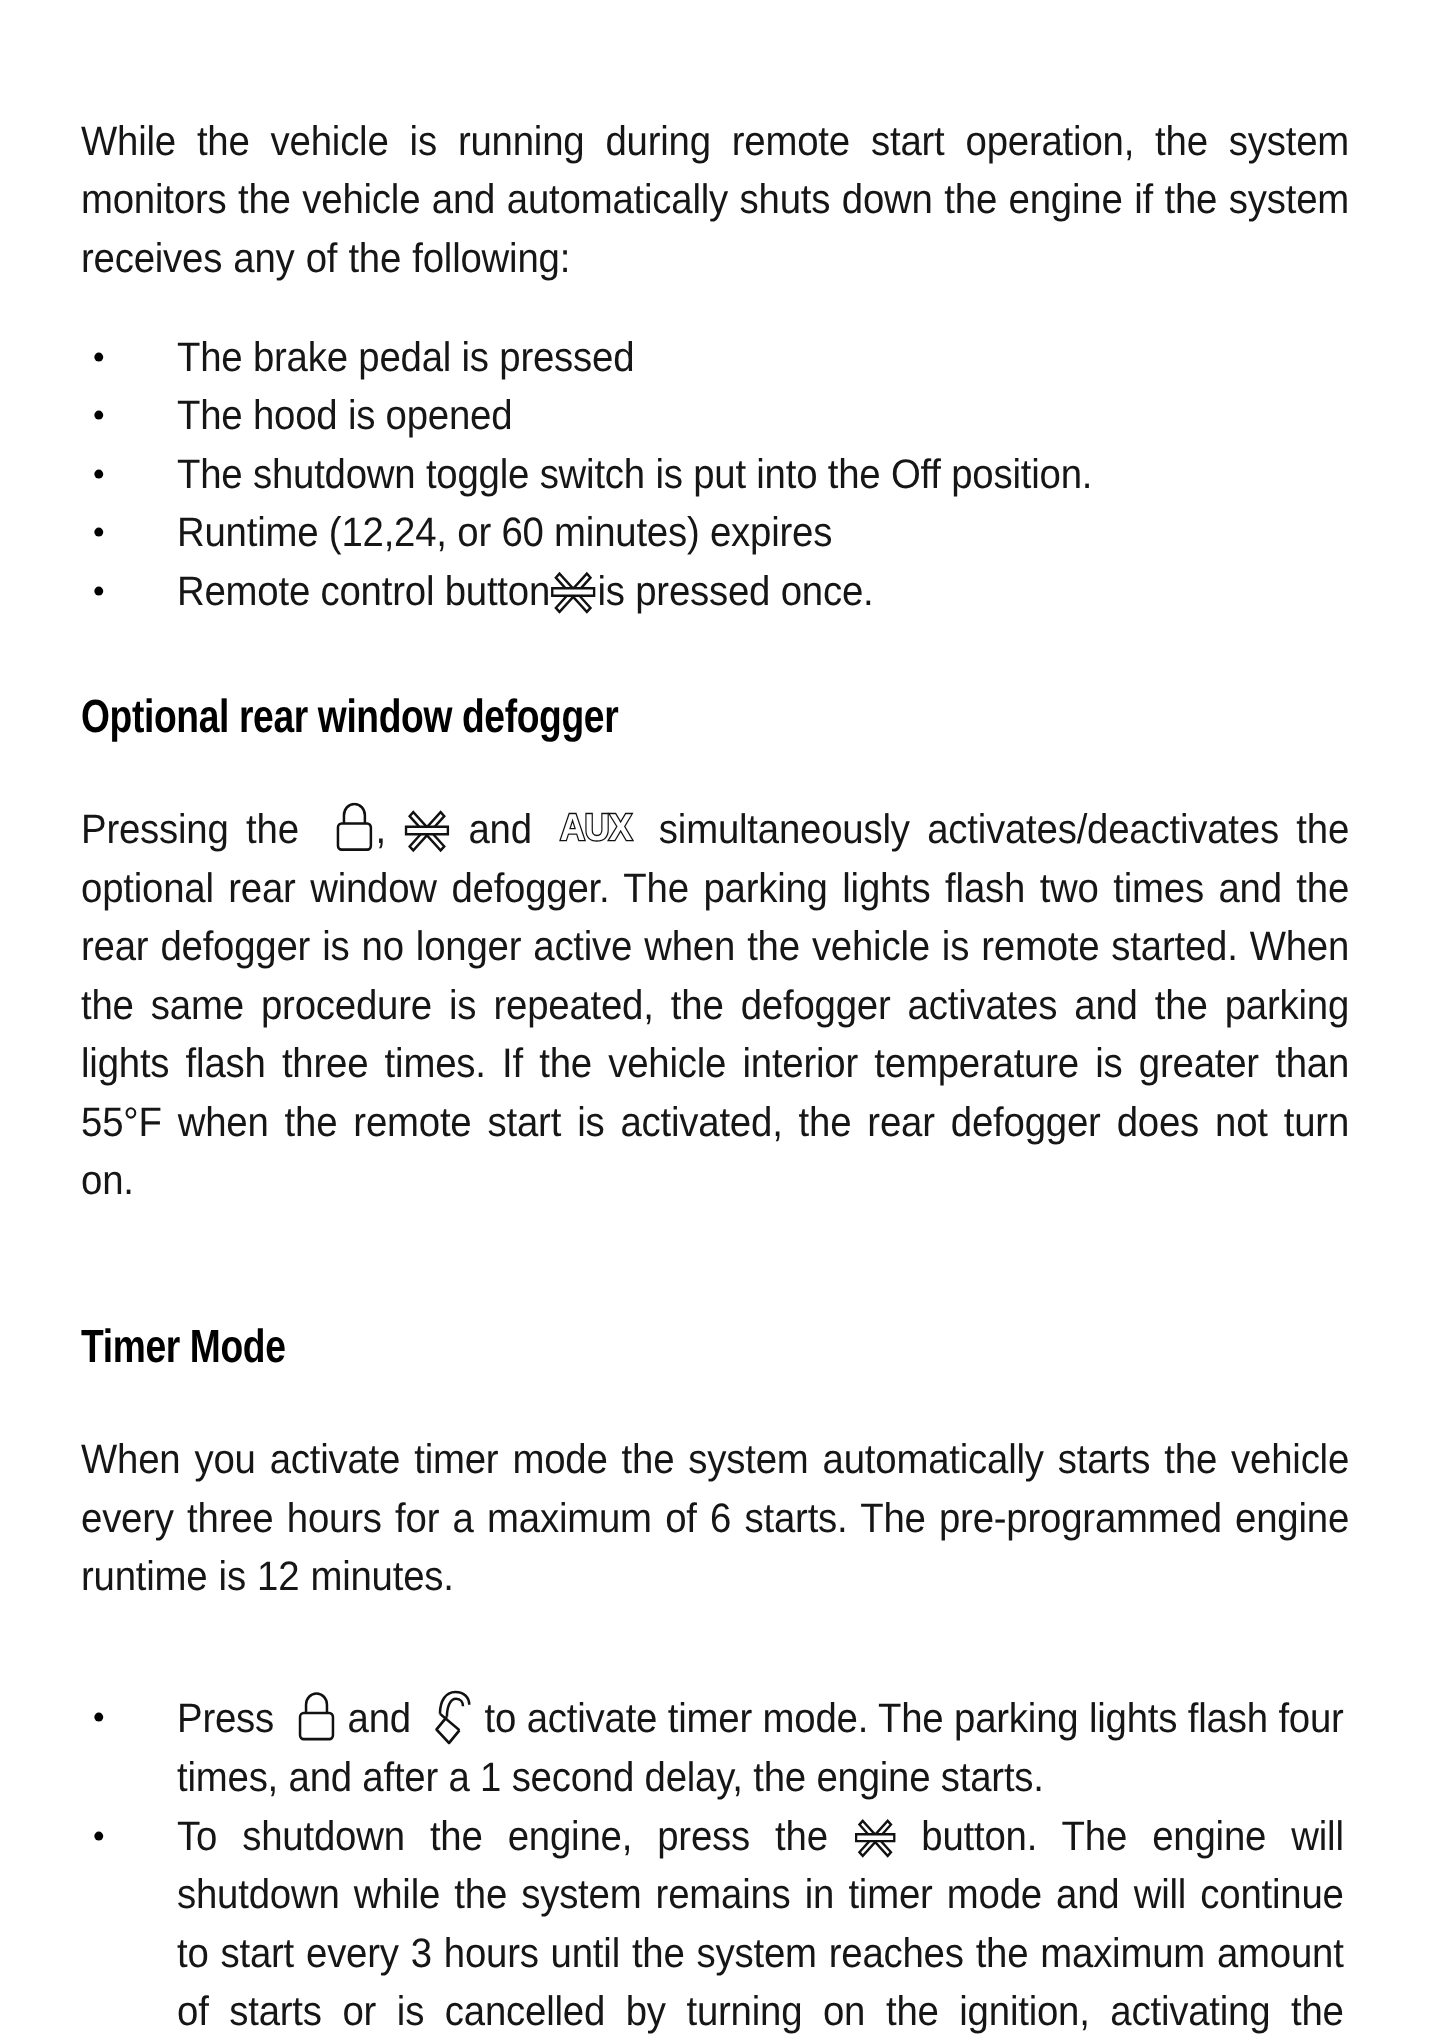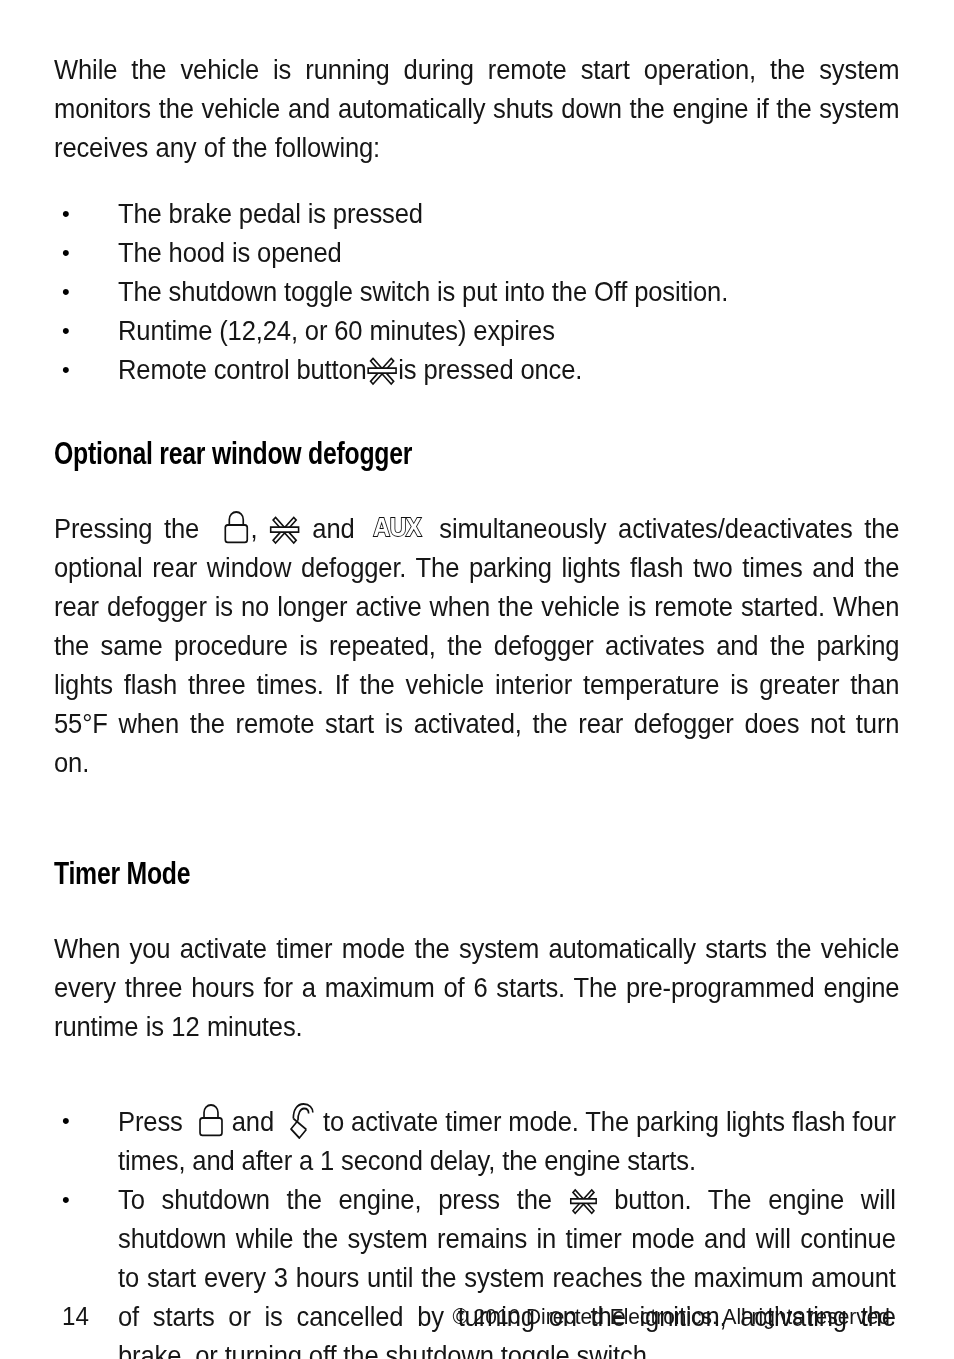--- a/index.html
+++ b/index.html
@@ -15,21 +15,21 @@
     color: #1a1a1a;
     overflow: hidden;
   }
 
   .page {
     position: absolute;
     left: 0; top: 0;
     width: 954px;
     height: 1359px;
     box-sizing: border-box;
-    padding: 22px 58px 0 54px;
+    padding: 46px 58px 0 54px;
   }
 
   
   .body-text {
     font-size: 27.5px;
     line-height: 39px;
     text-align: justify;
     text-justify: inter-word;
     letter-spacing: -0.15px;
     word-spacing: 0.5px;
@@ -220,18 +220,14 @@
       <span class="li-text"><span>To shutdown the engine, press the</span> <span class="icon icon-star-sm"><svg viewBox="0 0 34 34" xmlns="http://www.w3.org/2000/svg">
               <g fill="none" stroke="#111" stroke-width="1.8" stroke-linejoin="miter">
                 <path d="M7.2 5.4 L17 15.5 L26.8 5.4 L29.4 8.1 L19.6 18.2 L29.4 28.3 L26.8 31 L17 20.9 L7.2 31 L4.6 28.3 L14.4 18.2 L4.6 8.1 Z"></path>
                 <path d="M2 15.2 L32 15.2 L32 20.2 L2 20.2 Z" fill="#ffffff"></path>
               </g>
             </svg></span> <span>button. The engine will shutdown while the system remains in timer mode and will continue to start every 3 hours until the system reaches the maximum amount of starts or is cancelled by turning on the ignition, activating the brake, or turning off the shutdown toggle switch.</span></span>
     </li>
 
   </ul>
 
-  <div class="footer">
-    <span class="page-number">14</span>
-    <span class="copyright">© 2010 Directed Electronics. All rights reserved.</span>
-  </div>
 
 </div>
 
 </body></html>

